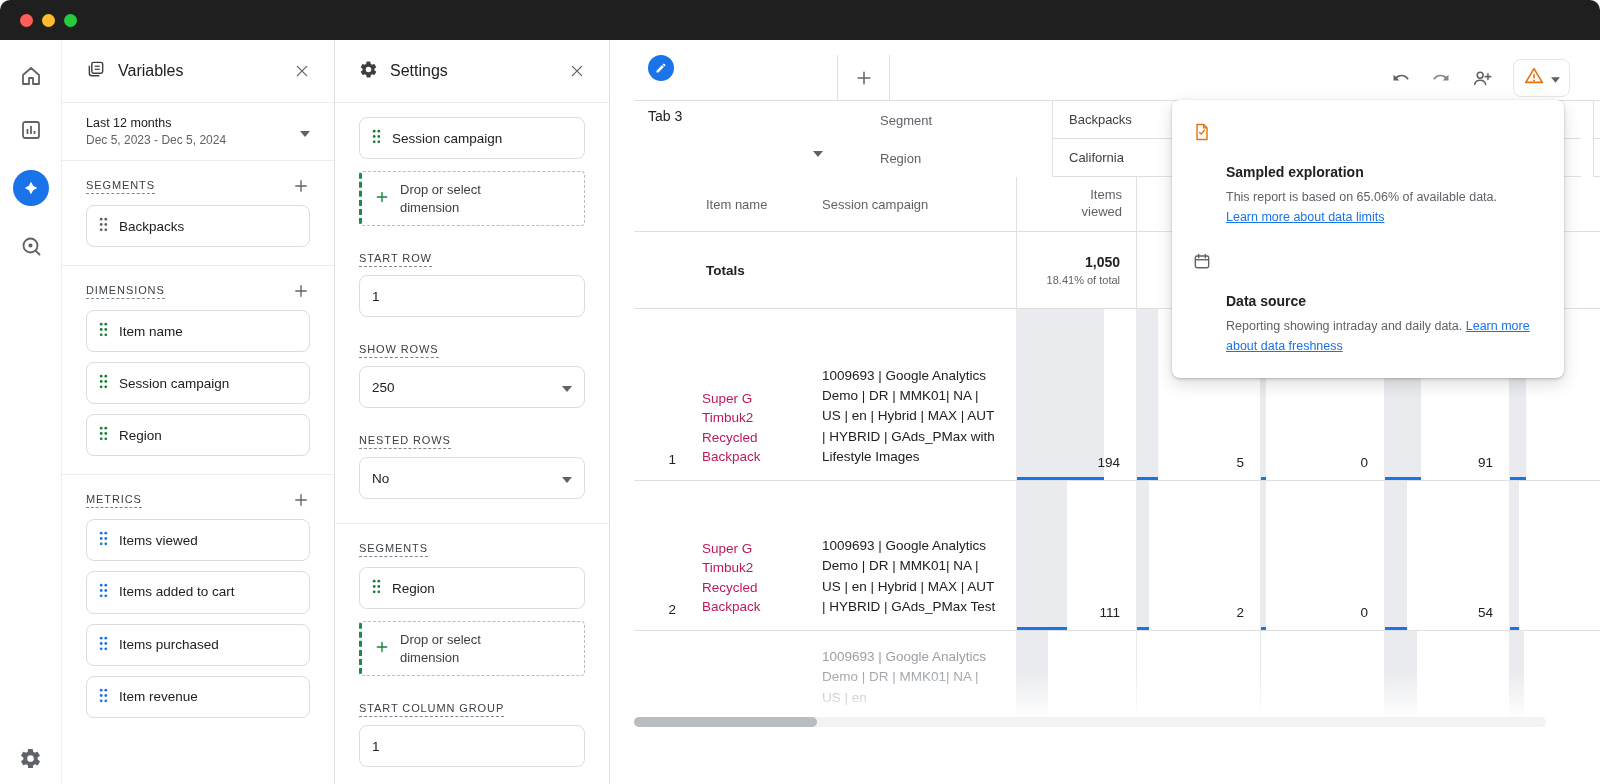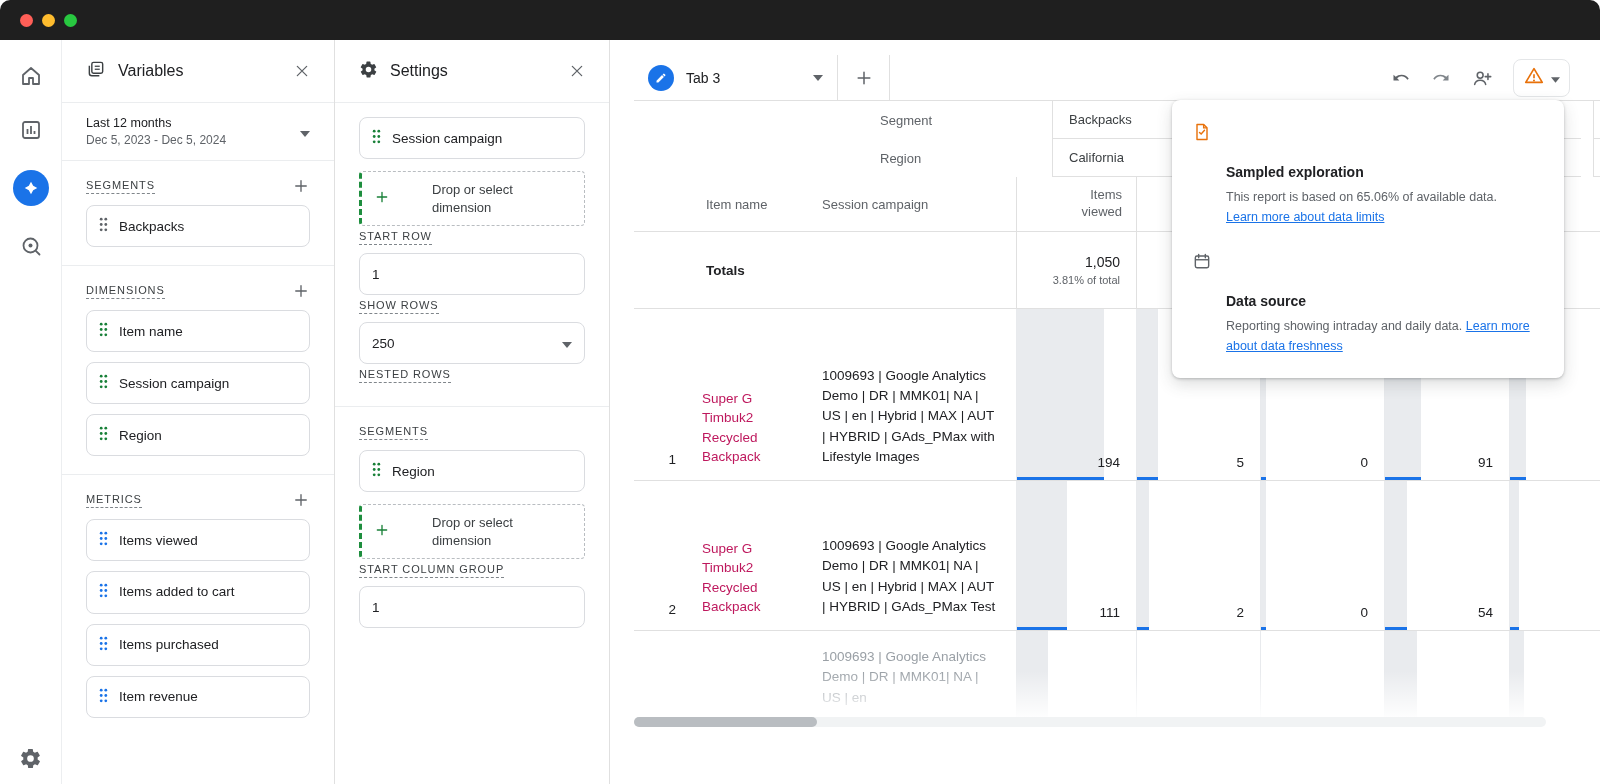--- a/index.html
+++ b/index.html
@@ -43,37 +43,37 @@
   .daterange { display:flex; align-items:center; padding:13px 24px; cursor:pointer;gap:29px; }
   .daterange .dr-txt { font-size:12.5px; }
   .dr-primary { color:#202124; margin-bottom:3px; }
   .dr-secondary { color:#5f6368; font-size:12px; }
   .dr-caret { margin-left:auto; }
 
   
   .settings { width:275px; border-right:1px solid #e0e0e0; }
   .drop-area { margin-top:12px; border:1px dashed #b9bdc1; border-left:3px dashed #1e8e3e;
     border-radius:4px; padding:9px 12px; display:flex; align-items:center; gap:10px;
-    font-size:13px; color:#3c4043; cursor:pointer;justify-content:space-between; }
+    font-size:13px; color:#3c4043; cursor:pointer; }
   .drop-area .drop-txt { width:140px; line-height:1.35; }
-  .fld-label { }
+  .fld-label { margin-top:22px; }
   .fld-label span { font-size:11px; letter-spacing:.9px; color:#3c4043;
     border-bottom:1px dashed #80868b; padding-bottom:2px; }
   .input, .select { margin-top:9px; width:100%; height:42px; border:1px solid #dadce0;
     border-radius:8px; padding:0 12px; font-size:13.5px; color:#202124; display:flex;
     align-items:center; background:#fff; }
   .select { justify-content:space-between; cursor:pointer; }
   .set-sep { border-top:1px solid #ebedef; margin-top:24px; }
 
   
   .main { flex:1; position:relative; padding-top:15px; overflow:hidden; }
   .tabbar { height:46px; margin-left:24px; display:flex; align-items:stretch;
     border-bottom:1px solid #e0e0e0; }
-  .tab { width:204px; display:flex; align-items:center; gap:12px; padding:0 14px;
-    border-right:1px solid #e0e0e0; cursor:pointer; }
+  .tab { width:204px; display:flex; gap:27px; padding:0 14px;
+    border-right:1px solid #e0e0e0; cursor:pointer;flex-direction:column; }
   .tab-circle { width:26px; height:26px; border-radius:50%; background:#1a73e8;
     display:flex; align-items:center; justify-content:center; flex:none; }
   .tab-label { font-size:14px; color:#202124; }
   .tab-caret { margin-left:auto; cursor:pointer; display:flex; }
   .tab-add { width:52px; display:flex; align-items:center; justify-content:center;
     border-right:1px solid #e0e0e0; cursor:pointer; }
   .toolbar { margin-left:auto; display:flex; align-items:center; gap:20px; padding-right:30px; }
   .tool { cursor:pointer; display:flex; }
   .warn-dd { display:flex; align-items:center; gap:6px; border:1px solid #e4e6e8;
     border-radius:8px; padding:5px 9px; cursor:pointer; }
@@ -93,21 +93,21 @@
   .h3-left { display:flex; align-items:center; padding-left:6px; font-size:13px; color:#5f6368; }
   .h3-m-wrap { border-left:1px solid #e0e0e0; display:flex; align-items:center;
     justify-content:flex-end; padding-right:14px; text-align:right; font-size:13px;
     color:#5f6368; line-height:1.3; }
   .h3-empty { border-left:1px solid #e0e0e0; }
 
   .tot-label { display:flex; align-items:center; padding-left:6px; font-size:13.5px;
     font-weight:700; color:#202124; }
   .tot-metric { border-left:1px solid #e0e0e0; display:flex; flex-direction:column;
     justify-content:center; align-items:flex-end; padding-right:16px; }
-  .tot-val { font-size:14px; font-weight:400; color:#202124; }
+  .tot-val { font-size:14px; font-weight:700; color:#202124; }
   .tot-pct { font-size:11px; color:#5f6368; margin-top:4px; }
 
   .c-num { display:flex; align-items:flex-end; justify-content:flex-end;
     padding:0 24px 13px 0; font-size:13.5px; color:#202124; }
   .c-item { display:flex; align-items:flex-end; padding:0 34px 13px 2px;
     font-size:13.5px; line-height:1.45; color:#be185d; }
   .c-camp { display:flex; align-items:flex-end; padding:10px 20px 13px 6px;
     font-size:13.5px; line-height:1.5; color:#202124; }
   .c-met { position:relative; border-left:1px solid #e8eaed; }
   .c-met .bar { position:absolute; left:0; top:0; bottom:0; background:#e9ebee; }
@@ -397,20 +397,26 @@
 
       <div class="fld-label"><span>SHOW ROWS</span></div>
       <div class="select">
         <span>250</span>
         <span><svg width="10" height="6" viewBox="0 0 10 6">
               <path d="M0 0 L5 6 L10 0z" fill="#5f6368"></path>
             </svg></span>
       </div>
 
       <div class="fld-label"><span>NESTED ROWS</span></div>
+      <div class="select">
+        <span>No</span>
+        <span><svg width="10" height="6" viewBox="0 0 10 6">
+              <path d="M0 0 L5 6 L10 0z" fill="#5f6368"></path>
+            </svg></span>
+      </div>
     </div>
 
     <div class="set-sep"></div>
 
     <div class="pad">
       <div class="sect-row" style="margin-top:18px;">
         <span class="sect-label">SEGMENTS</span>
       </div>
       <div class="chip">
         <span class="grip-green"><svg width="9" height="15" viewBox="0 0 9 15">
@@ -536,21 +542,21 @@
           <div class="h3-empty"></div>
           <div class="h3-empty"></div>
       </div>
 
       <div class="grid totrow">
         <div></div>
         <div class="tot-label">Totals</div>
         <div></div>
         <div class="tot-metric">
           <span class="tot-val">1,050</span>
-          <span class="tot-pct">3.81% of total</span>
+          <span class="tot-pct">18.41% of total</span>
         </div>
         <div class="tot-metric"></div>
           <div class="tot-metric"></div>
           <div class="tot-metric"></div>
           <div class="tot-metric"></div>
       </div>
 
       <div class="grid trow" style="height:172px;">
         <div class="c-num">1</div>
         <div class="c-item">Super G Timbuk2 Recycled Backpack</div>

